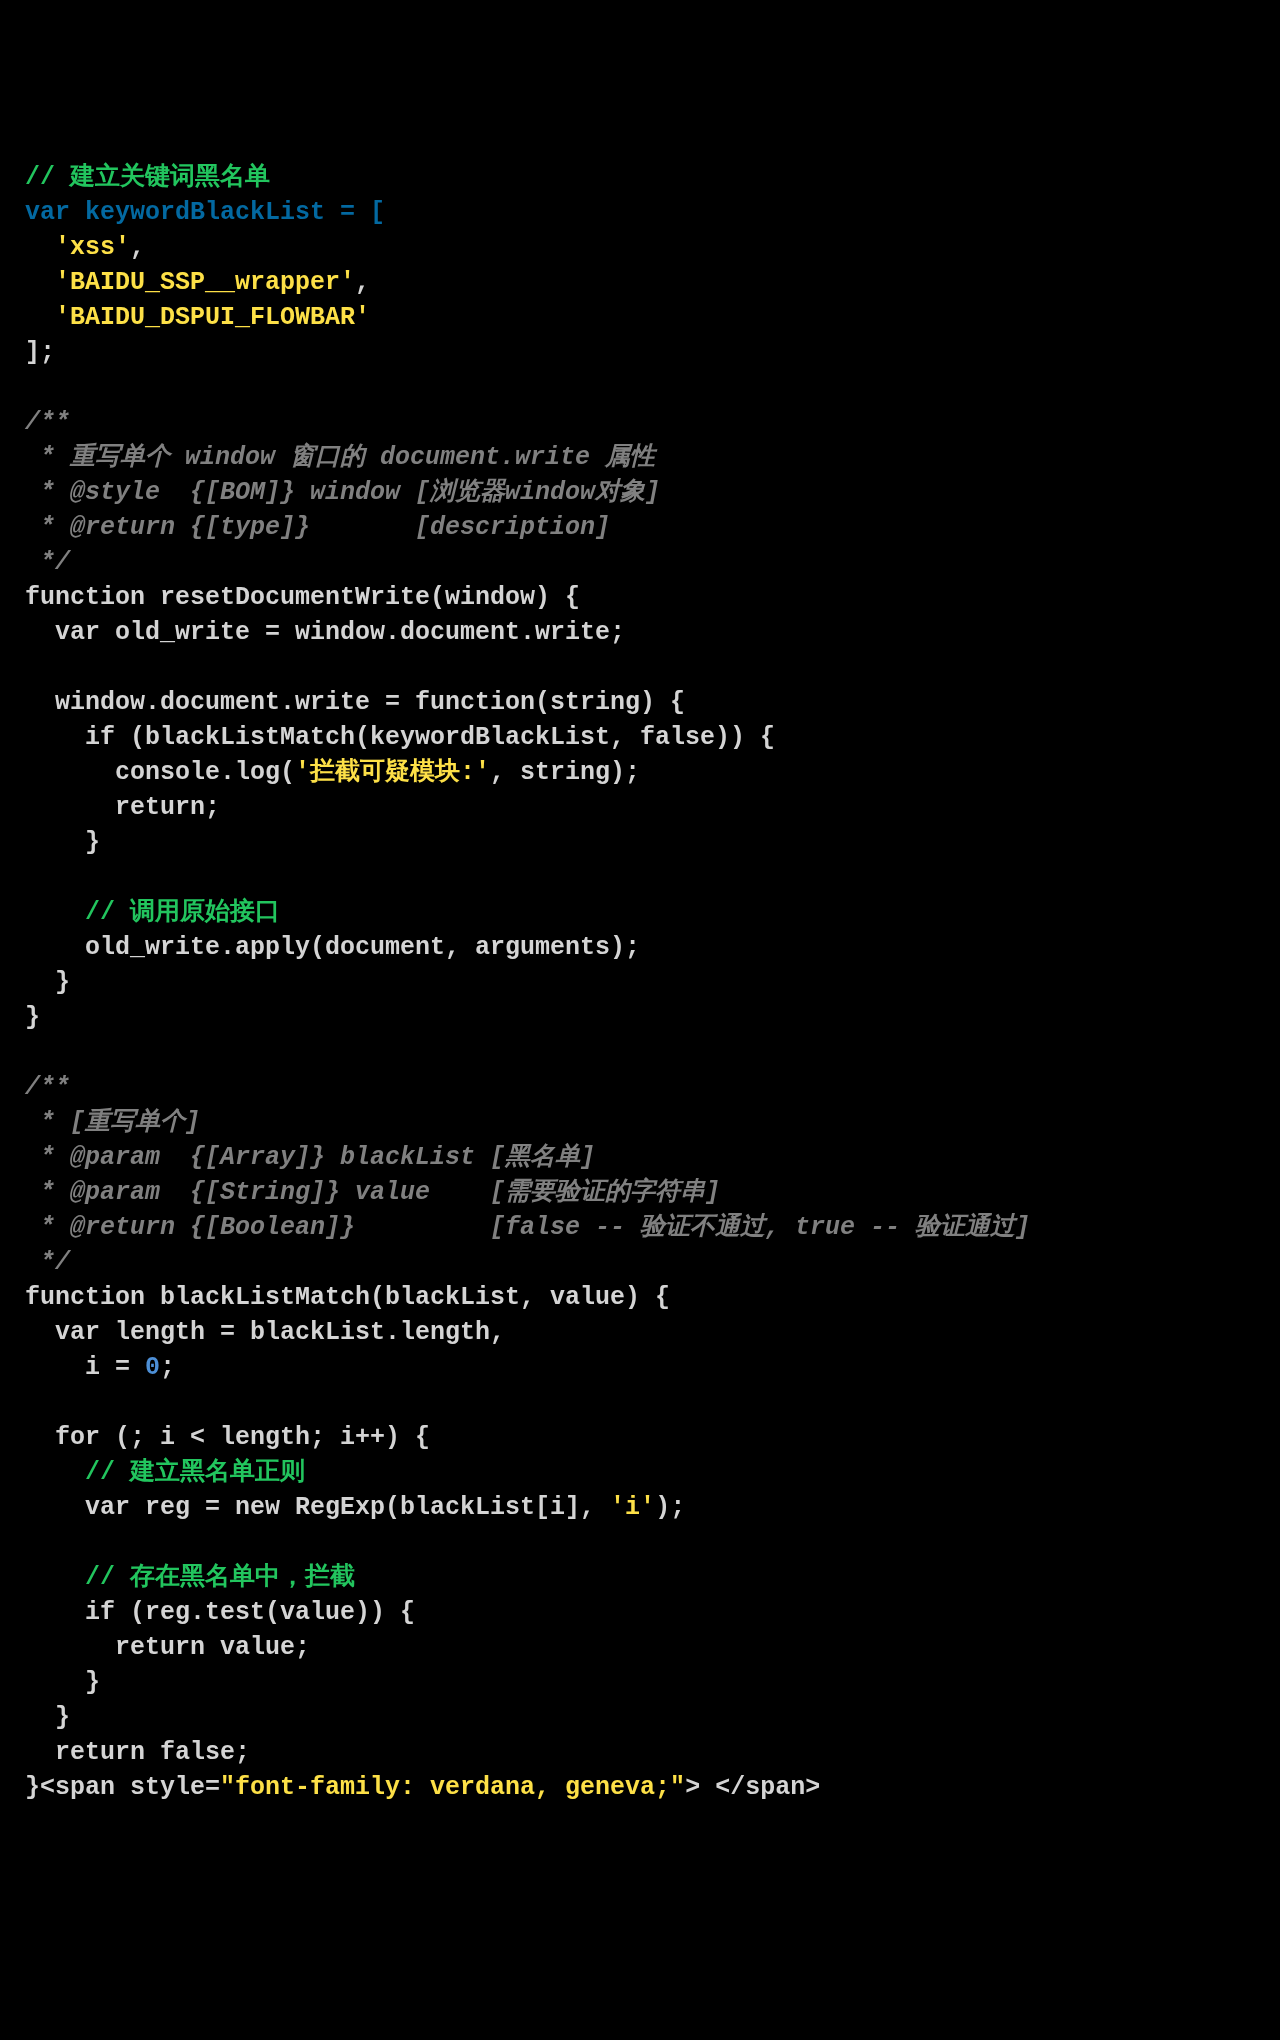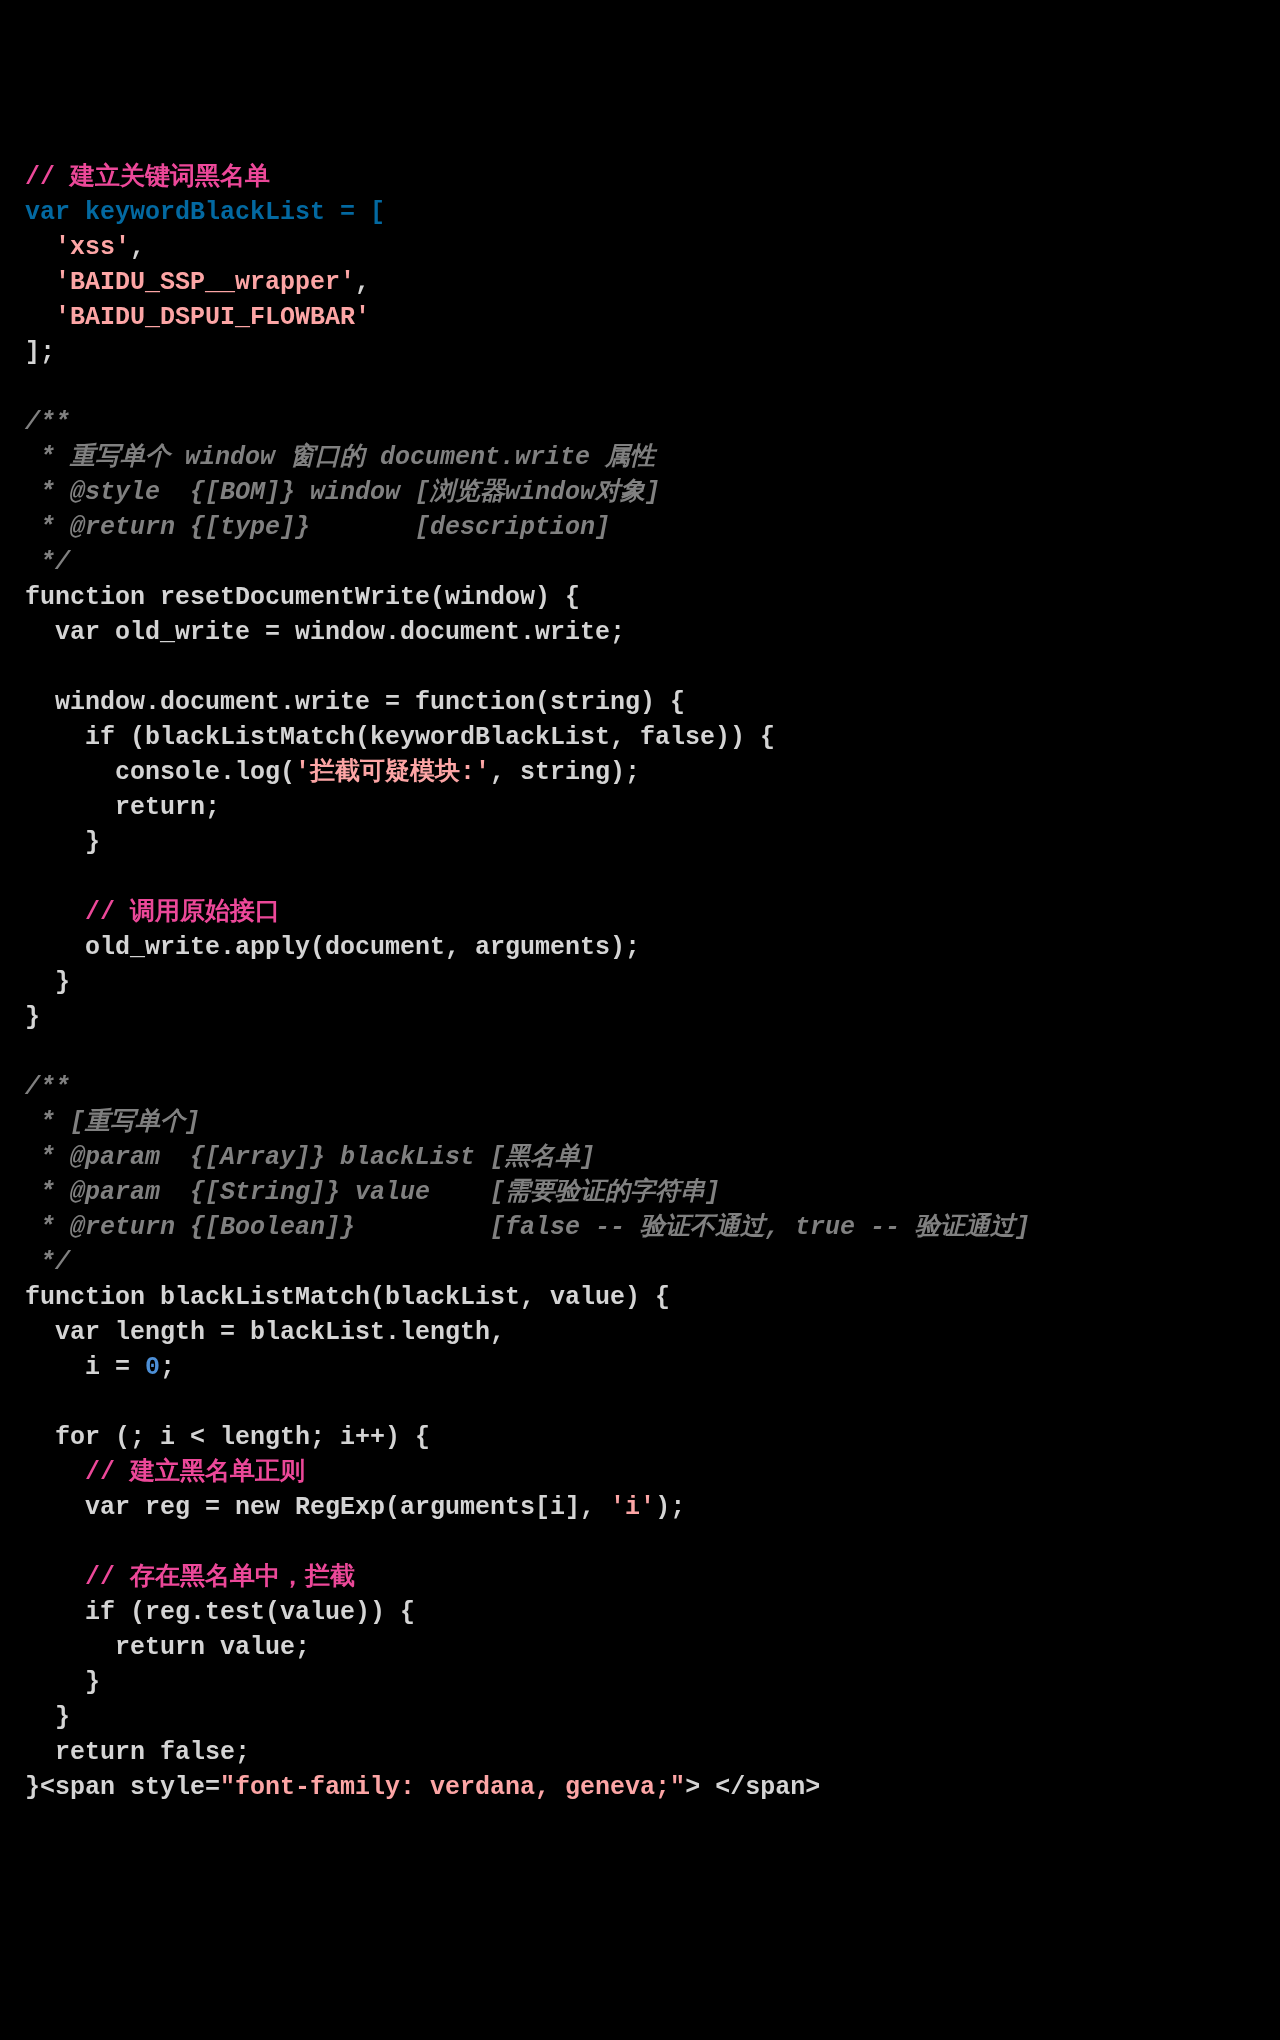--- a/index.html
+++ b/index.html
@@ -7,24 +7,24 @@
     padding: 20px 25px;
     background: #000000;
     font-family: "Courier New", Courier, monospace;
     font-size: 25px;
     line-height: 1.4;
     font-weight: bold;
     color: #d4d4d4;
     white-space: pre;
   }
   .code-block { display: block; }
-  .comment   { color: #ec4899; }
+  .comment   { color: #22c55e; }
   .comment-i { color: #808080; font-style: italic; }
   .keyword   { color: #0369a1; }
-  .string    { color: #fca5a5; margin-top: 19px; }
+  .string    { color: #fde047; margin-top: 19px; }
   .number    { color: #4d8fd6; }
 </style>
 </head>
 <body>
 
 
 
 <div class="code-block"><span class="comment">// 建立关键词黑名单</span>
 <span class="keyword">var keywordBlackList = [</span>
 <span>  </span><span class="string">'xss'</span><span>,</span>
@@ -56,21 +56,21 @@
 <span class="comment-i"> * @param  {[Array]} blackList [黑名单]</span>
 <span class="comment-i"> * @param  {[String]} value    [需要验证的字符串]</span>
 <span class="comment-i"> * @return {[Boolean]}         [false -- 验证不通过, true -- 验证通过]</span>
 <span class="comment-i"> */</span>
 <span>function blackListMatch(blackList, value) {</span>
 <span>  var length = blackList.length,</span>
 <span>    i = </span><span class="number">0</span><span>;</span>
 
 <span>  for (; i &lt; length; i++) {</span>
 <span class="comment">    // 建立黑名单正则</span>
-<span>    var reg = new RegExp(arguments[i], </span><span class="string">'i'</span><span>);</span>
+<span>    var reg = new RegExp(blackList[i], </span><span class="string">'i'</span><span>);</span>
 
 <span class="comment">    // 存在黑名单中，拦截</span>
 <span>    if (reg.test(value)) {</span>
 <span>      return value;</span>
 <span>    }</span>
 <span>  }</span>
 <span>  return false;</span>
 <span>}&lt;span style=</span><span class="string">"font-family: verdana, geneva;"</span><span>&gt; &lt;/span&gt;</span></div>
 
 

